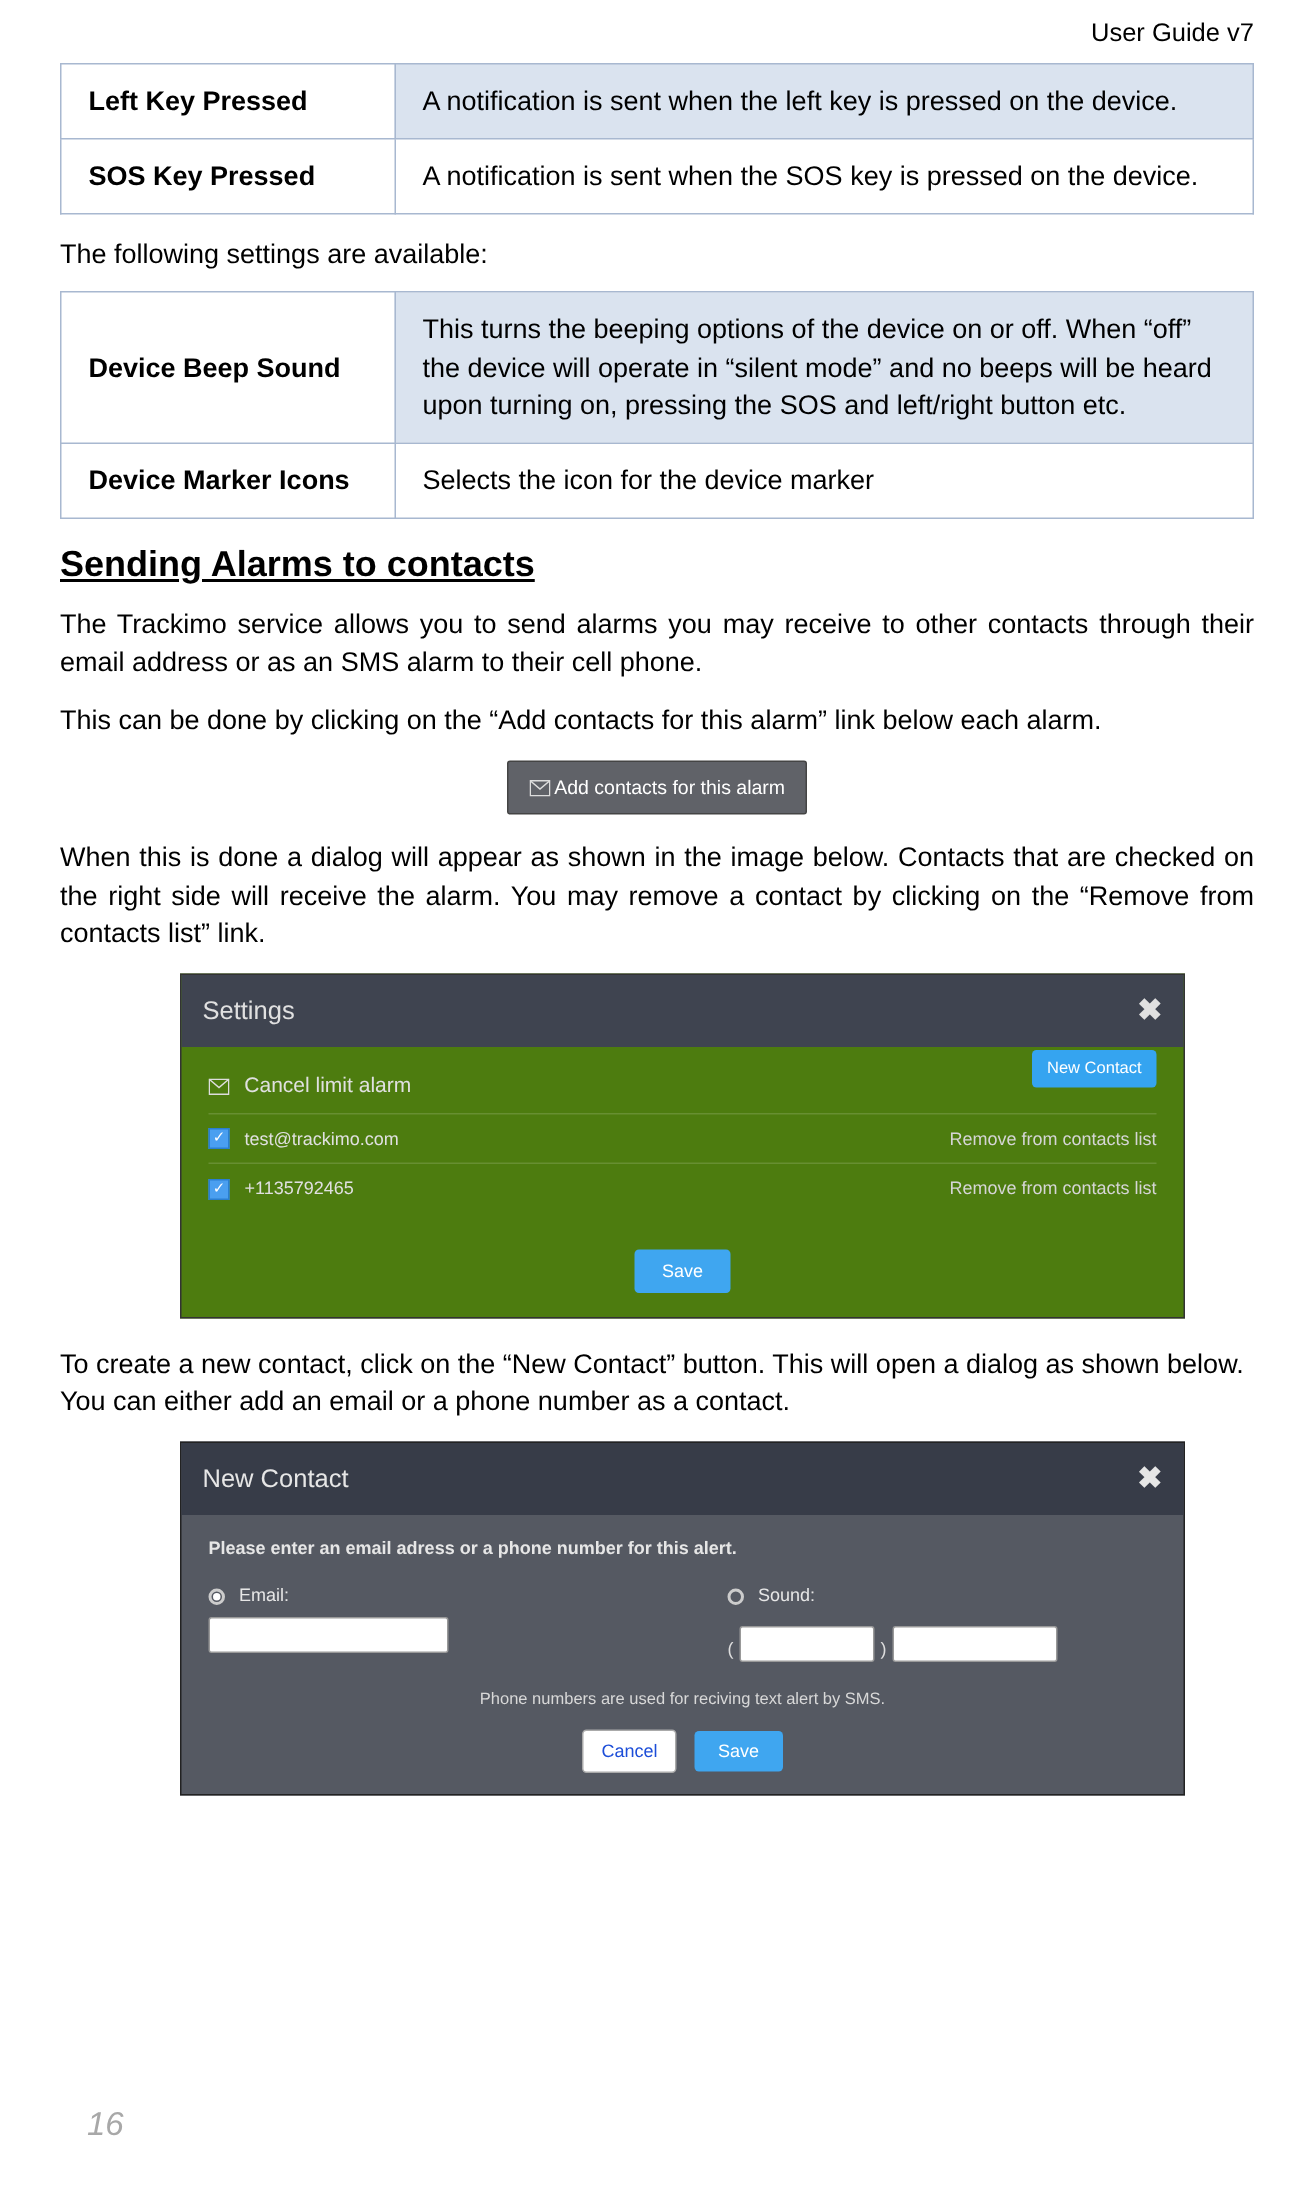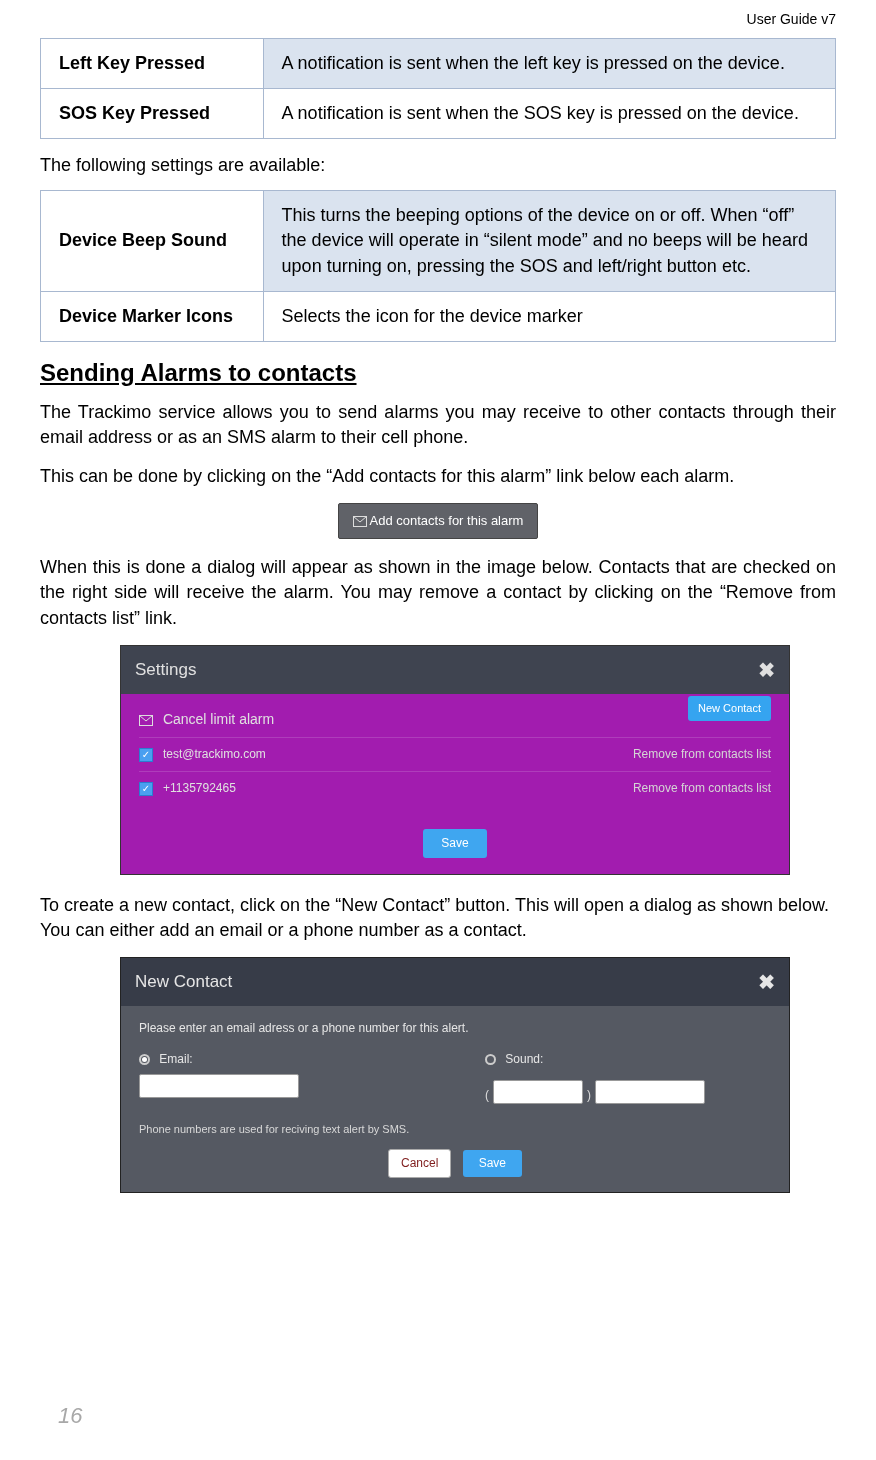--- a/index.html
+++ b/index.html
@@ -7,21 +7,21 @@
       font-family: Verdana, Geneva, sans-serif;
       font-size: 18px;
       color: #000;
       background: #fff;
       width: 876px;
       padding: 10px 40px 20px 40px;
       line-height: 1.4;
     }
     .header-right {
       text-align: right;
-      font-size: 14px;
+      font-size: 17px;
       margin-bottom: 8px;
     }
     .notif-table, .settings-table {
       width: 100%;
       border-collapse: collapse;
       border: 1.5px solid #a8b8d0;
       margin-bottom: 14px;
     }
     .notif-table td, .settings-table td {
       border: 1.5px solid #a8b8d0;
@@ -53,21 +53,21 @@
       color: #ffffff;
       font-family: Arial, sans-serif;
       font-size: 13px;
     }
     
     .settings-dialog {
       width: 670px;
       margin-left: 80px;
       border: 1px solid #333;
       font-family: Arial, sans-serif;
-      background: #a21caf;
+      background: #4d7c0f;
       color: #e0e0e0;
       position: relative;
       margin-bottom: 18px;
     }
     .settings-dialog .titlebar {
       background: #3f4450;
       padding: 10px 14px;
       font-size: 17px;
       display: flex;
       justify-content: space-between;
@@ -128,41 +128,41 @@
     }
     .newcontact-dialog .titlebar {
       background: #373c48;
       padding: 10px 14px;
       font-size: 17px;
       display: flex;
       justify-content: space-between;
       align-items: center;
     }
     .nc-body { padding: 14px 18px 10px 18px; font-size: 12px; }
-    .nc-instr { margin-bottom: 14px; }
+    .nc-instr { margin-bottom: 14px; font-weight: bold; }
     .nc-row { display: flex; gap: 60px; margin-bottom: 18px; }
     .nc-col { flex: 1; }
     .nc-radio { width: 11px; height: 11px; border-radius: 50%; border: 2px solid #ccc; display: inline-block; vertical-align: middle; margin-right: 6px; }
     .nc-radio.filled::after { content:""; display:block; width:5px; height:5px; background:#fff; border-radius:50%; margin:1px; }
     .nc-input {
       background: #fff;
       height: 24px;
       border: 1px solid #999;
       border-radius: 2px;
       margin-top: 6px;
       display: inline-block;
     }
     .nc-email-input { width: 160px; }
     .nc-phone-group { display: flex; align-items: flex-end; gap: 4px; margin-top: 6px; }
     .nc-phone-group .paren { color:#ddd; }
-    .nc-note { font-size: 11px; color: #d8d8d8; margin-top: 4px; margin-bottom: 12px; }
+    .nc-note { font-size: 11px; color: #d8d8d8; margin-top: 4px; margin-bottom: 12px; text-align: center; }
     .nc-btns { text-align: center; padding-bottom: 4px; }
     .nc-cancel {
       background: #fff;
-      color: #7f1d1d;
+      color: #1d4ed8;
       border: 1px solid #aaa;
       padding: 5px 12px;
       font-size: 12px;
       border-radius: 3px;
       margin-right: 8px;
       display: inline-block;
     }
     .nc-save {
       background: #3fa6f0;
       color: #fff;

